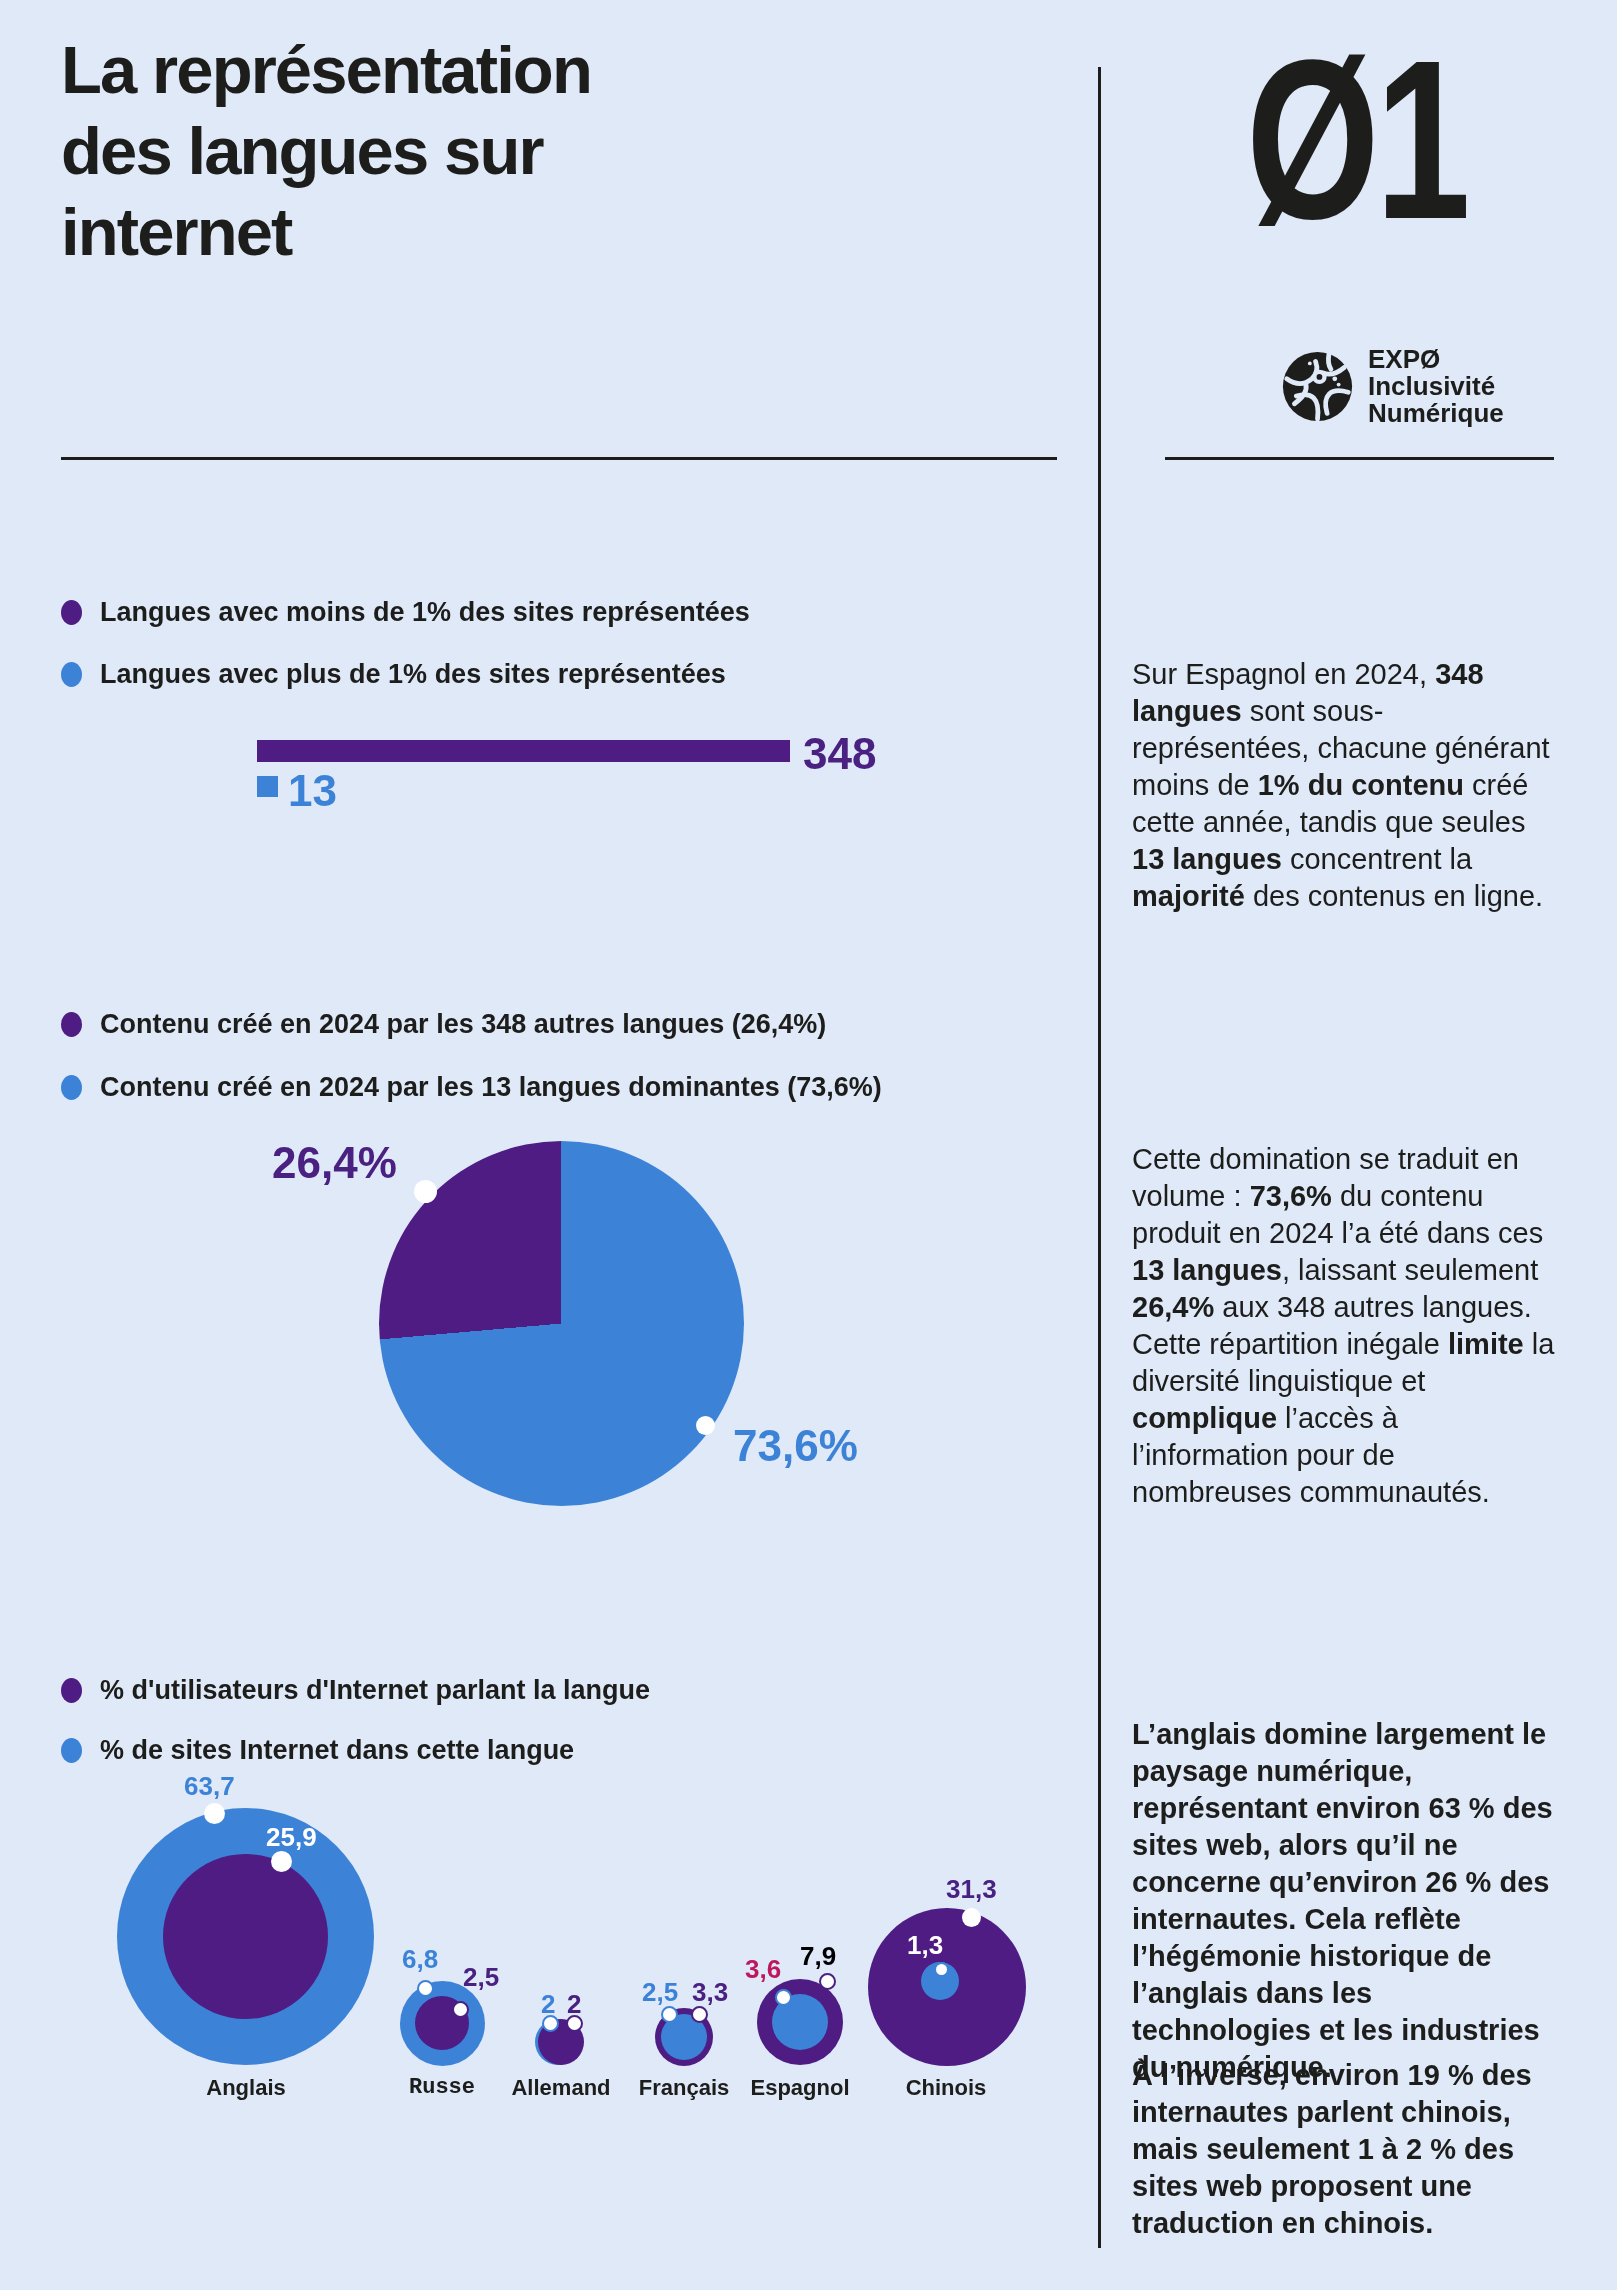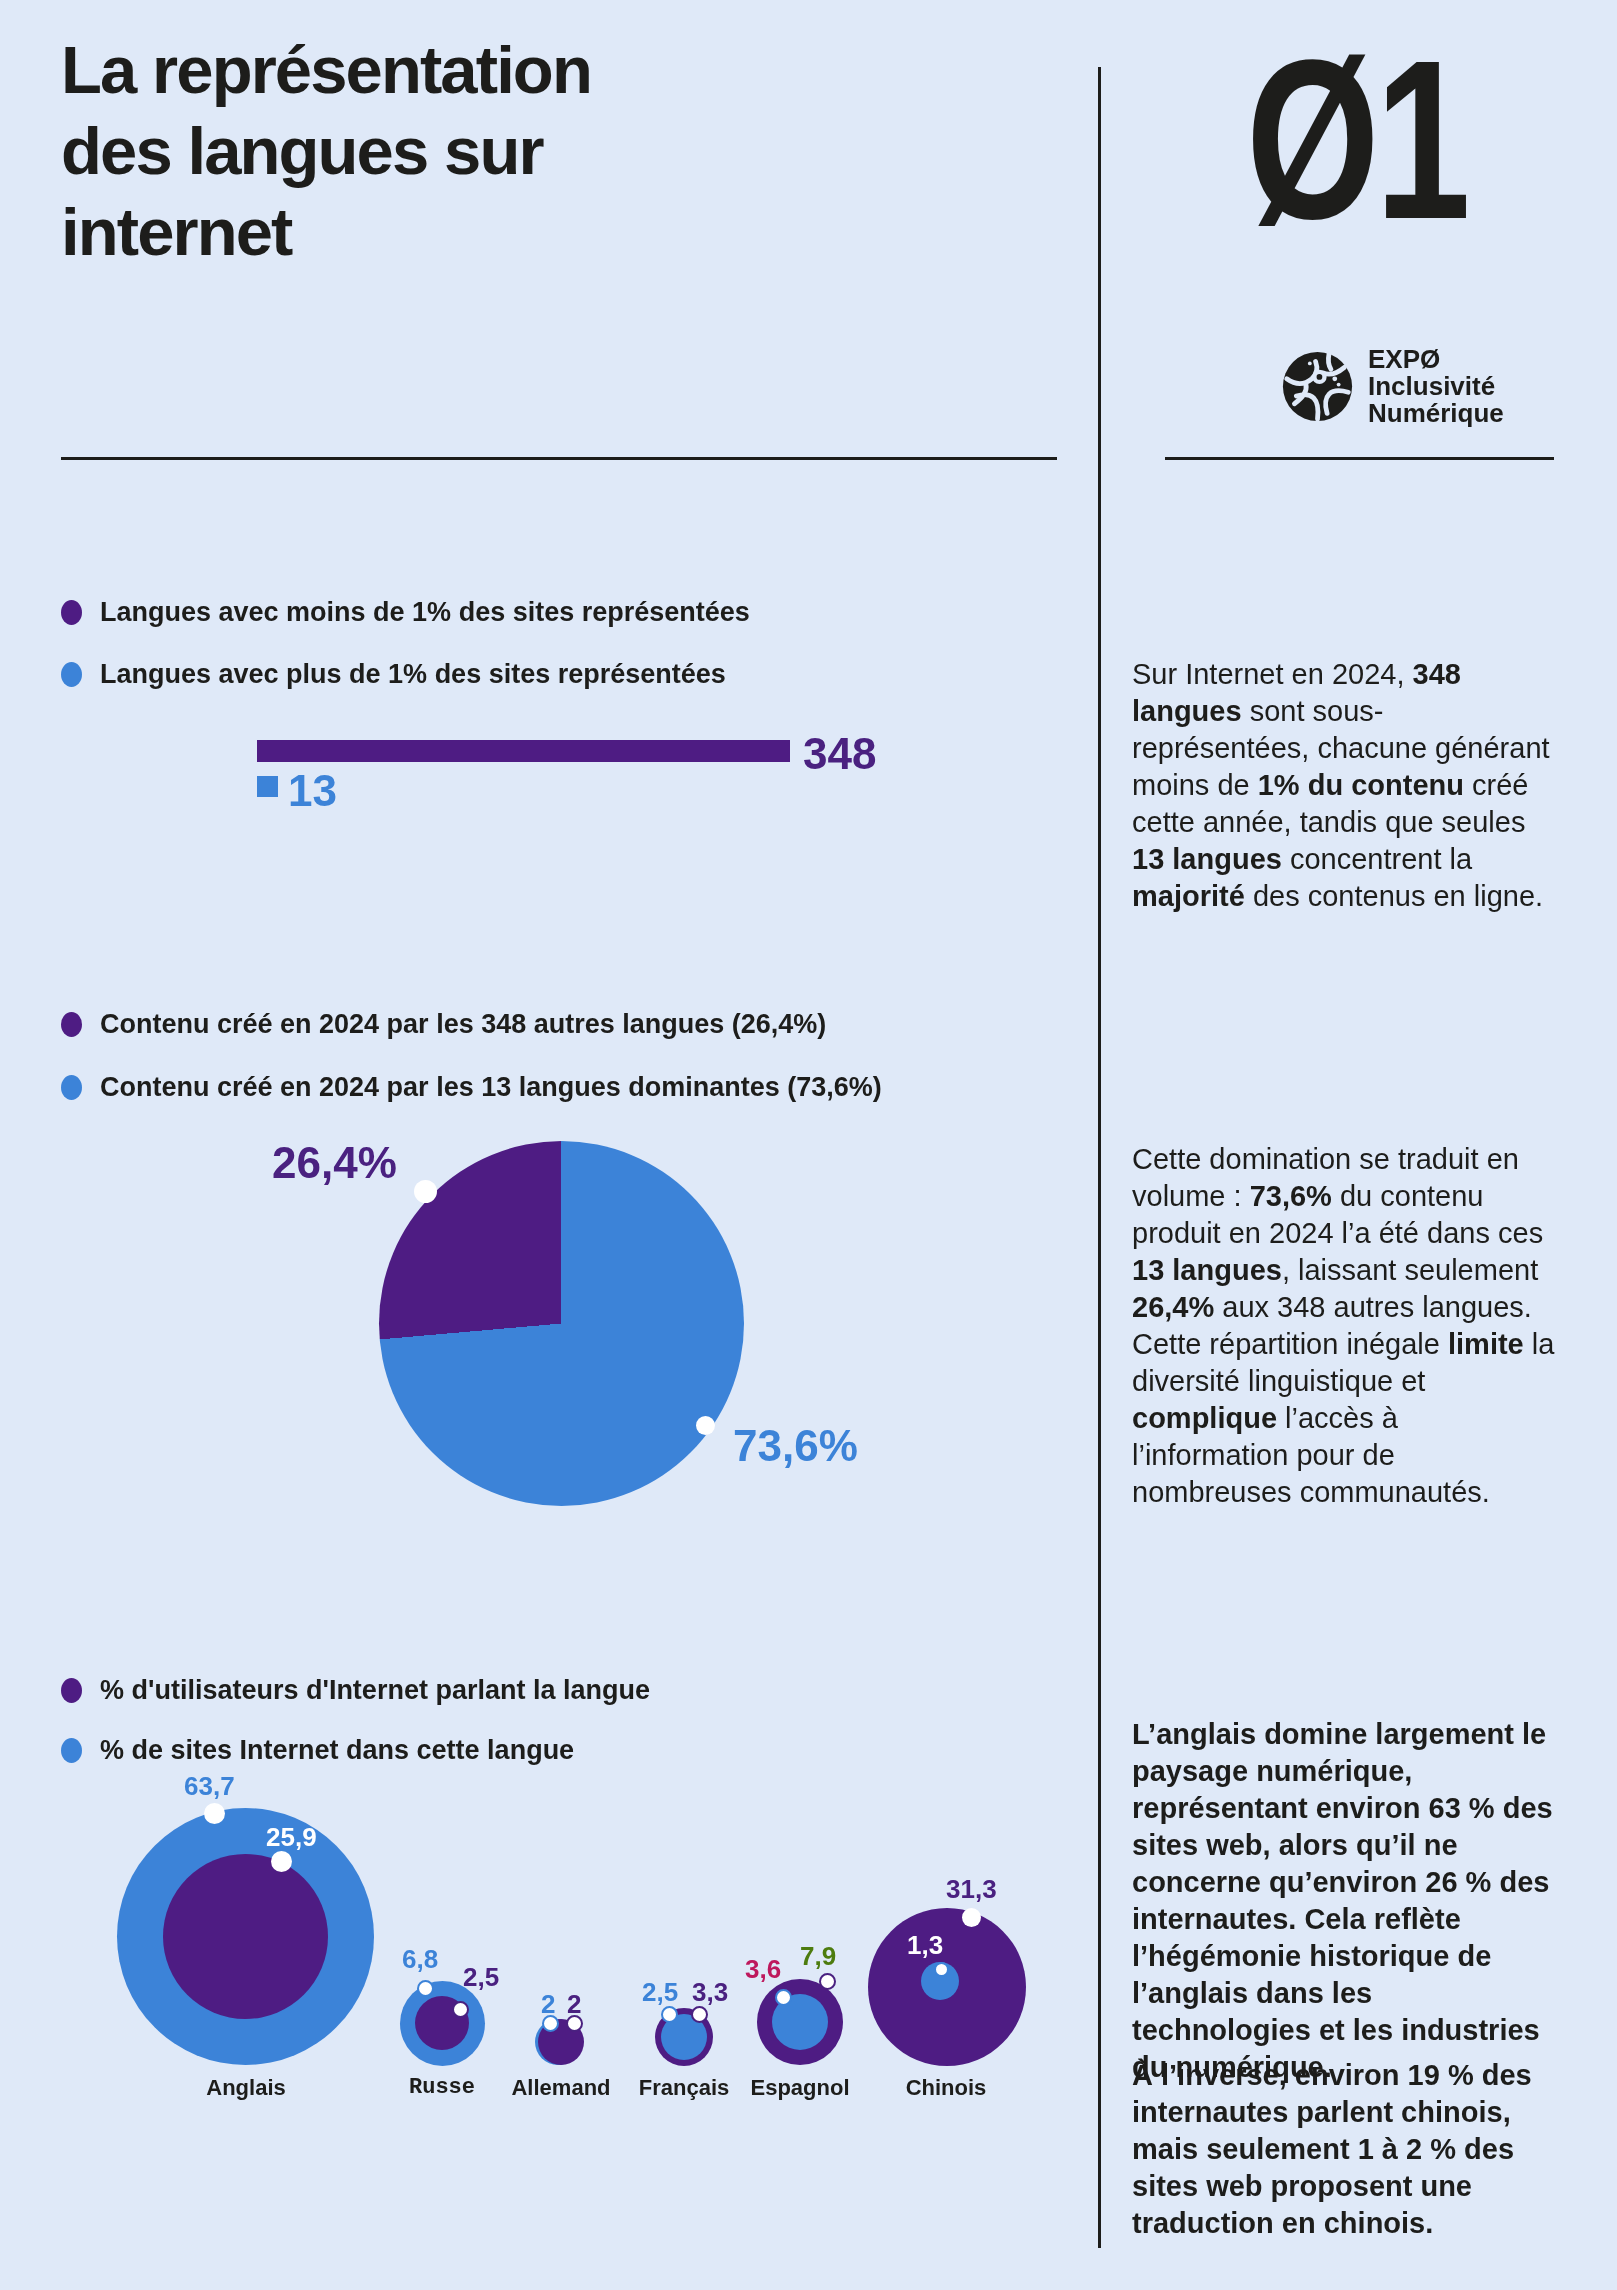--- a/index.html
+++ b/index.html
@@ -157,30 +157,30 @@
       <div class="mdot" style="left: 661px; top: 2006px; width: 17.3px; height: 17.3px; border: 2.9px solid rgb(60, 131, 216);"></div>
       <div class="mdot" style="left: 691px; top: 2006px; width: 17.3px; height: 17.3px; border: 2.9px solid rgb(74, 33, 128);"></div>
       <div class="bubble-vlab" style="left: 642px; top: 1979px; color: rgb(60, 131, 216);">2,5</div>
       <div class="bubble-vlab" style="left: 692px; top: 1979px; color: rgb(74, 33, 128);">3,3</div>
       <div class="bubble-name" style="left: 588px;">Français</div>
       <div class="bubble-circle" style="left: 757px; top: 1979px; width: 86px; height: 86px; background: var(--purple);"></div>
       <div class="bubble-circle" style="left: 772px; top: 1994px; width: 56px; height: 56px; background: var(--blue);"></div>
       <div class="mdot" style="left: 775px; top: 1989px; width: 17.3px; height: 17.3px; border: 2.9px solid rgb(60, 131, 216);"></div>
       <div class="mdot" style="left: 819px; top: 1973px; width: 17.3px; height: 17.3px; border: 2.9px solid rgb(74, 33, 128);"></div>
       <div class="bubble-vlab" style="left: 745px; top: 1956px; color: #be185d;">3,6</div>
-      <div class="bubble-vlab" style="left: 800px; top: 1943px; color: #4d7c0f;">7,9</div>
+      <div class="bubble-vlab" style="left: 800px; top: 1943px; color: #000000;">7,9</div>
       <div class="bubble-name" style="left: 704px;">Espagnol</div>
       <div class="bubble-circle" style="left: 868px; top: 1908px; width: 158px; height: 158px; background: var(--purple);"></div>
       <div class="bubble-circle" style="left: 921px; top: 1962px; width: 38px; height: 38px; background: var(--blue);"></div>
       <div class="mdot" style="left: 934px; top: 1962px; width: 15.4px; height: 15.4px; border: 2.9px solid rgb(60, 131, 216);"></div>
       <div class="mdot" style="left: 962px; top: 1908px; width: 19px; height: 19px;"></div>
       <div class="bubble-vlab" style="left: 907px; top: 1932px; color: rgb(255, 255, 255);">1,3</div>
       <div class="bubble-vlab" style="left: 946px; top: 1876px; color: rgb(74, 33, 128);">31,3</div>
       <div class="bubble-name" style="left: 850px;">Chinois</div>
     </div>
 
-  <p class="para p1"><span>Sur Internet en 2024, </span><span class="b">348 langues</span><span> sont sous-représentées, chacune générant moins de </span><span class="b">1% du contenu</span><span> créé cette année, tandis que seules </span><span class="b">13 langues</span><span> concentrent la </span><span class="b">majorité</span><span> des contenus en ligne.</span></p>
+  <p class="para p1"><span>Sur Espagnol en 2024, </span><span class="b">348 langues</span><span> sont sous-représentées, chacune générant moins de </span><span class="b">1% du contenu</span><span> créé cette année, tandis que seules </span><span class="b">13 langues</span><span> concentrent la </span><span class="b">majorité</span><span> des contenus en ligne.</span></p>
   <p class="para p2"><span>Cette domination se traduit en volume : </span><span class="b">73,6%</span><span> du contenu produit en 2024 l’a été dans ces </span><span class="b">13 langues</span><span>, laissant seulement </span><span class="b">26,4%</span><span> aux 348 autres langues. Cette répartition inégale </span><span class="b">limite</span><span> la diversité linguistique et </span><span class="b">complique</span><span> l’accès à l’information pour de nombreuses communautés.</span></p>
   <p class="para p3 semibold"><span>L’anglais domine largement le paysage numérique, représentant environ </span><span class="b">63 %</span><span> des sites web, alors qu’il ne concerne qu’environ </span><span class="b">26 %</span><span> des internautes. Cela reflète l’hégémonie historique de l’anglais dans les technologies et les industries du numérique.</span></p>
   <p class="para p4 semibold"><span>À l’inverse, environ </span><span class="b">19 %</span><span> des internautes parlent chinois, mais seulement </span><span class="b">1 à 2 %</span><span> des sites web proposent une traduction en chinois.</span></p>
 
 </div>
 
 
 </body></html>

